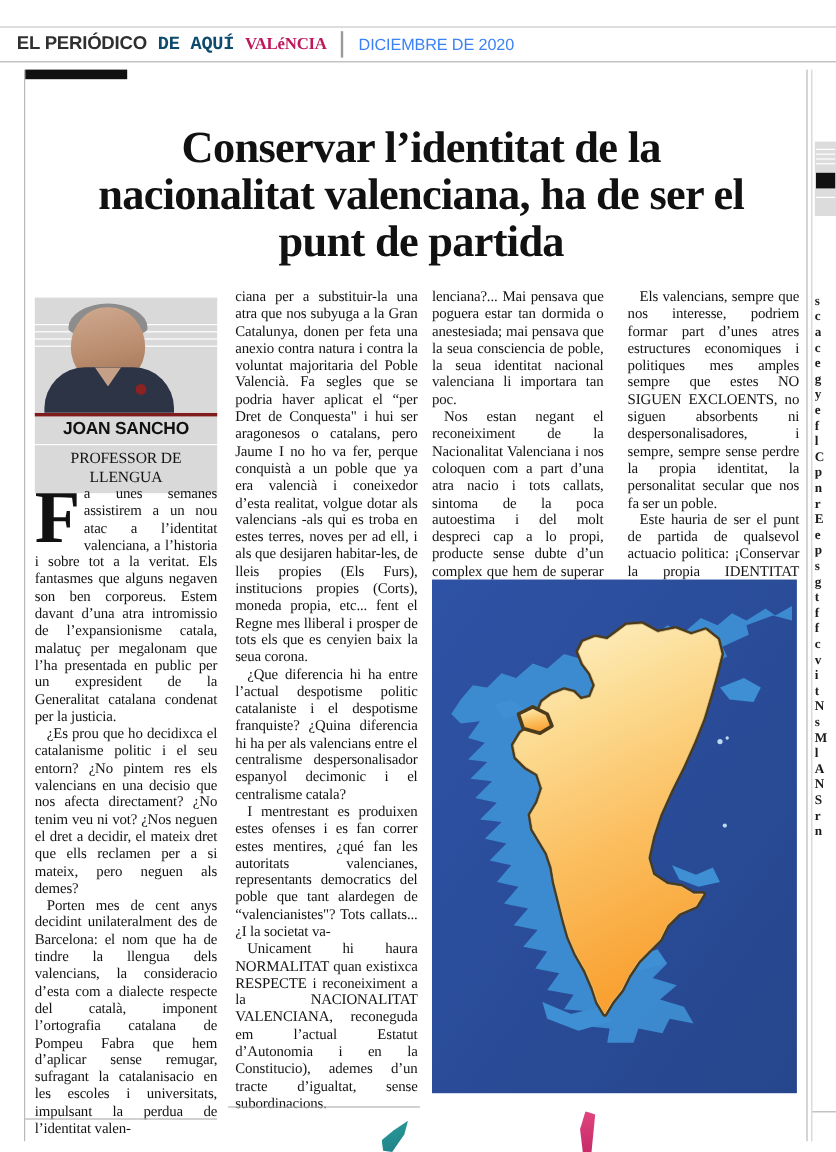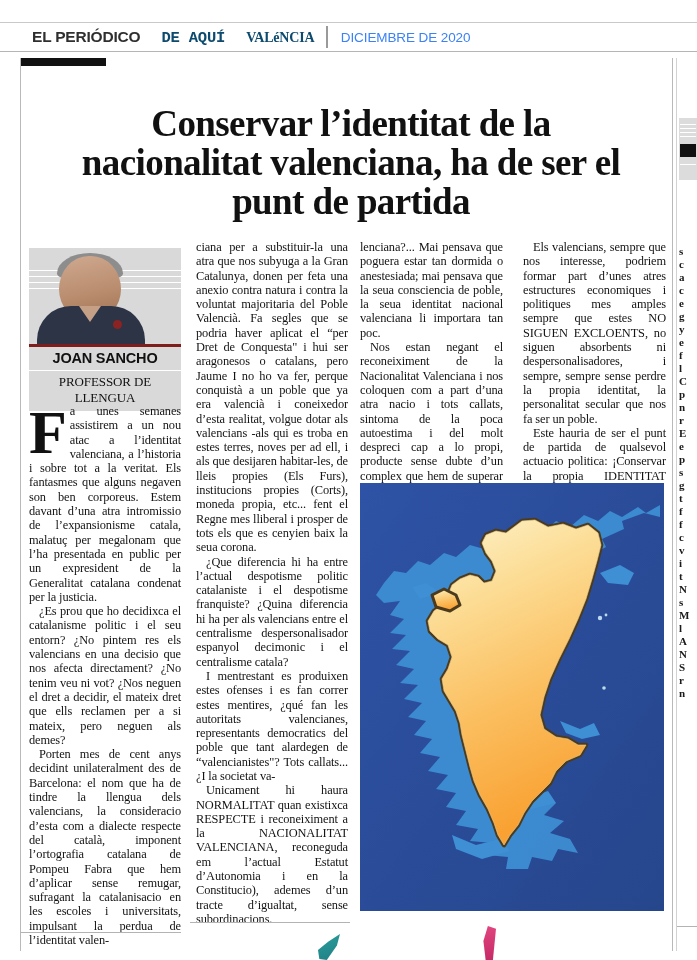--- a/index.html
+++ b/index.html
@@ -20,45 +20,45 @@
     left: 0; top: 22px;
     width: 697px; height: 30px;
     display: flex;
     align-items: center;
     border-top: 1px solid #c9c9c9;
     border-bottom: 1.5px solid #b5b5b5;
     box-sizing: border-box;
     background: #fff;
   }
   .mh-brand {
-    padding-left: 32px;
+    padding-left: 14px;
     white-space: nowrap;
     display: flex;
     align-items: baseline;
-    gap: 21px;
+    gap: 9px;
   }
   .mh-el {
     font-family: "Liberation Sans", sans-serif;
     font-weight: bold;
     font-size: 15.5px;
     letter-spacing: -0.2px;
     color: #2f2f2f;
   }
   .mh-de {
     font-family: Liberation Mono, monospace;
     font-weight: bold;
     font-size: 15.5px;
     color: #0c4a6e;
     letter-spacing: -0.2px;
   }
   .mh-val {
     font-family: "Liberation Serif", serif;
     font-weight: bold;
     font-size: 14px;
-    color: #0c4a6e;
+    color: #be185d;
     letter-spacing: -0.2px;
   }
   .mh-divider {
     width: 1.5px;
     height: 22px;
     background: #9a9a9a;
     margin: 0 13px 0 12px;
   }
   .mh-date {
     font-family: "Liberation Sans", sans-serif;

